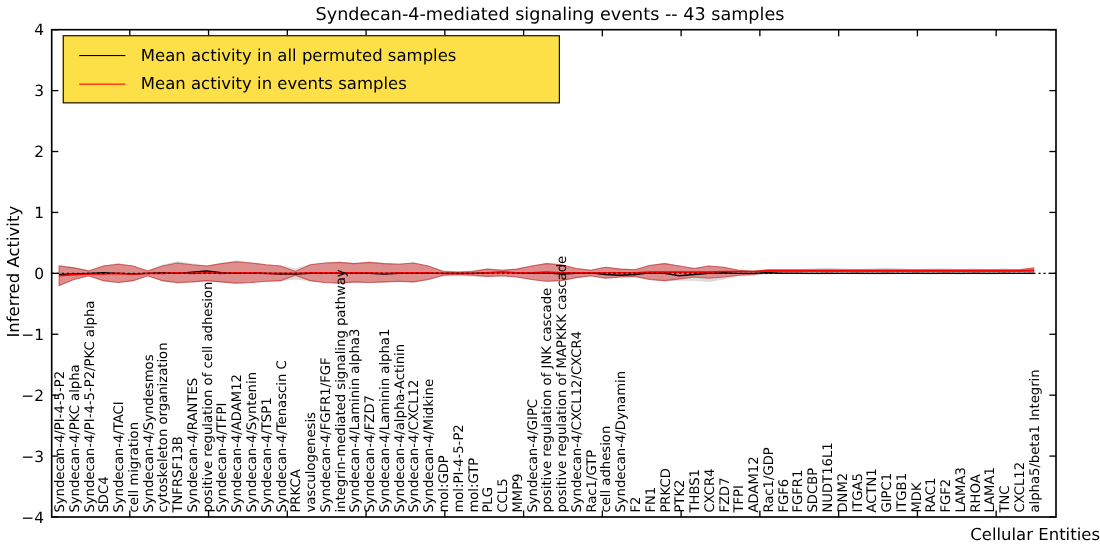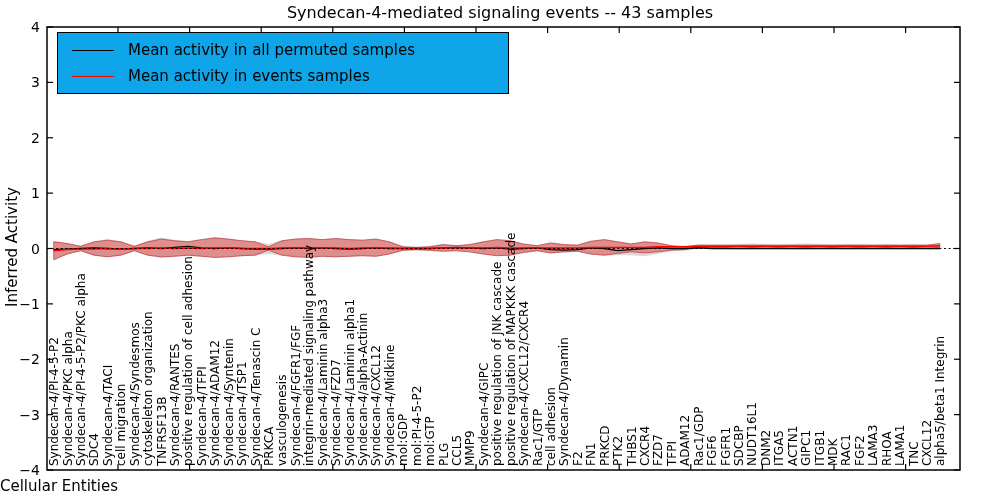--- a/index.html
+++ b/index.html
@@ -1,26 +1,26 @@
 <!DOCTYPE html>
 <html><head>
 <meta charset="utf-8">
 <style>
   html,body{margin:0;padding:0;background:#fff;}
   .figure{position:relative;width:1000px;height:500px;background:#fff;
           font-family:"DejaVu Sans","Liberation Sans",sans-serif;overflow:hidden;}
   .chart-title{position:absolute;top:3px;left:0;width:1000px;text-align:center;
                font-size:16px;color:#000;}
-  .xlabel{position:absolute;top:477px;left:0;width:1000px;text-align:left;
+  .xlabel{position:absolute;top:477px;left:0;width:1000px;text-align:right;
           font-size:15px;color:#000;}
   .ylabel{position:absolute;left:-88px;top:238px;width:200px;text-align:center;
           font-size:15px;color:#000;transform:rotate(-90deg);}
   svg{position:absolute;left:0;top:0;}
   .legend{position:absolute;left:57px;top:32px;width:452px;height:62px;
-          background:#0ea5e9;border:1.8px solid #000;box-sizing:border-box;
+          background:#fde047;border:1.8px solid #000;box-sizing:border-box;
           display:flex;flex-direction:column;justify-content:space-evenly;padding-left:14px;}
   .legend-row{display:flex;align-items:center;gap:14px;}
   .legend-line{display:inline-block;width:42px;height:0;border-top:1.6px solid #000;}
   .legend-label{font-size:15px;color:#000;}
 </style>
 </head>
 <body>
 
 <div class="figure">
   <div class="chart-title">Syndecan-4-mediated signaling events -- 43 samples</div>

